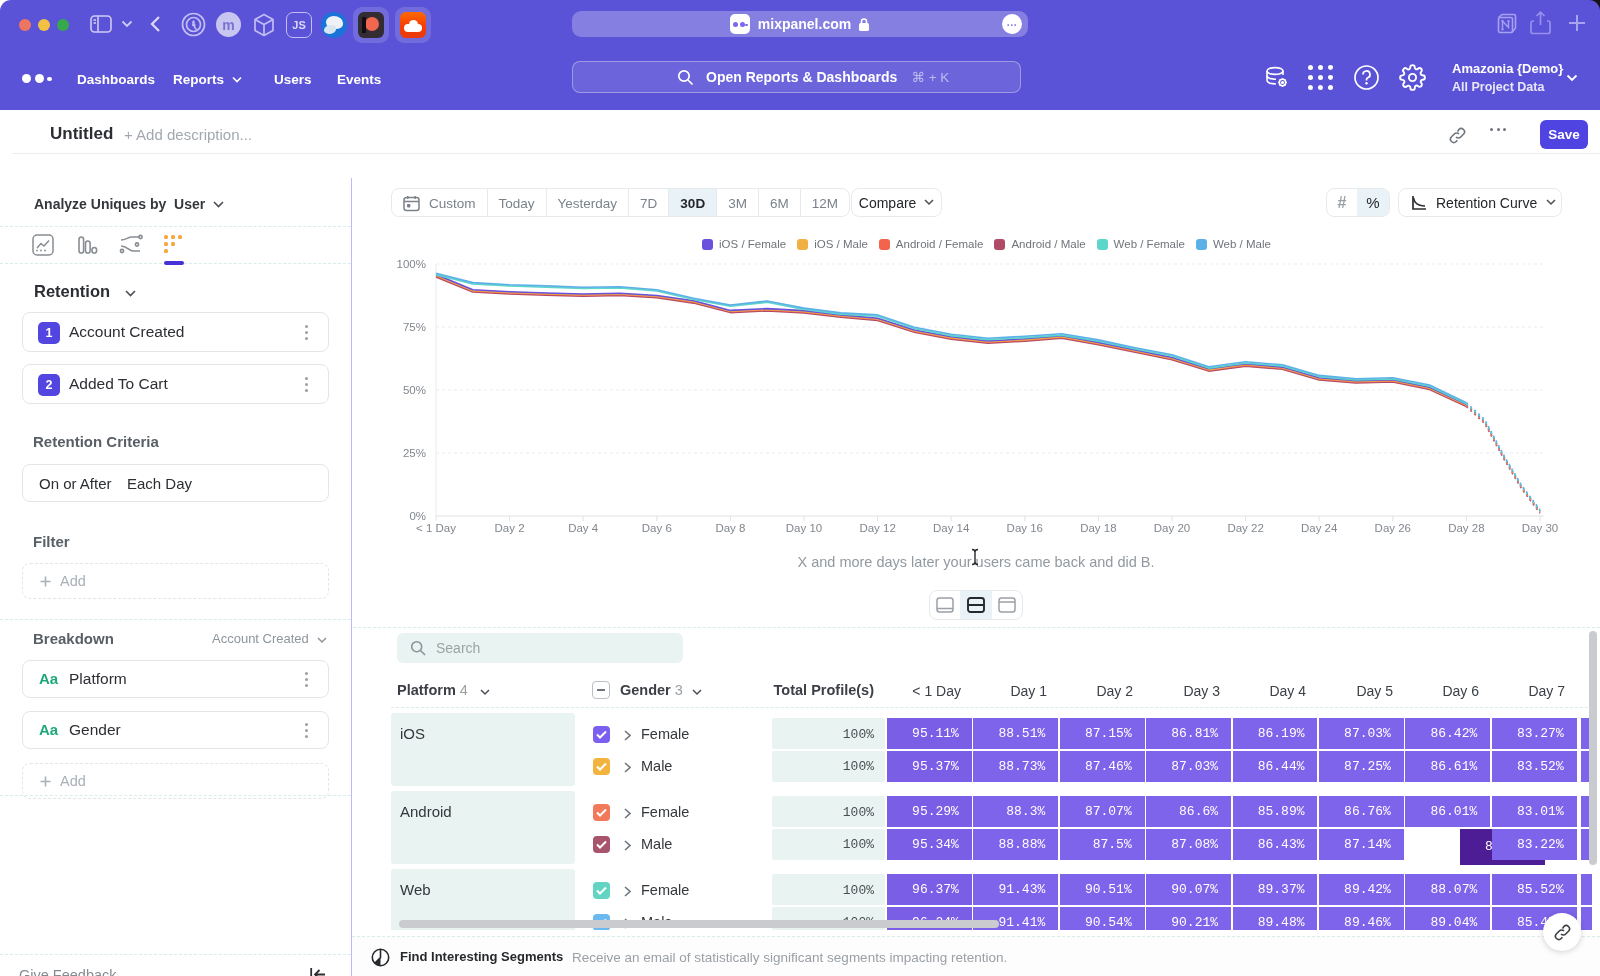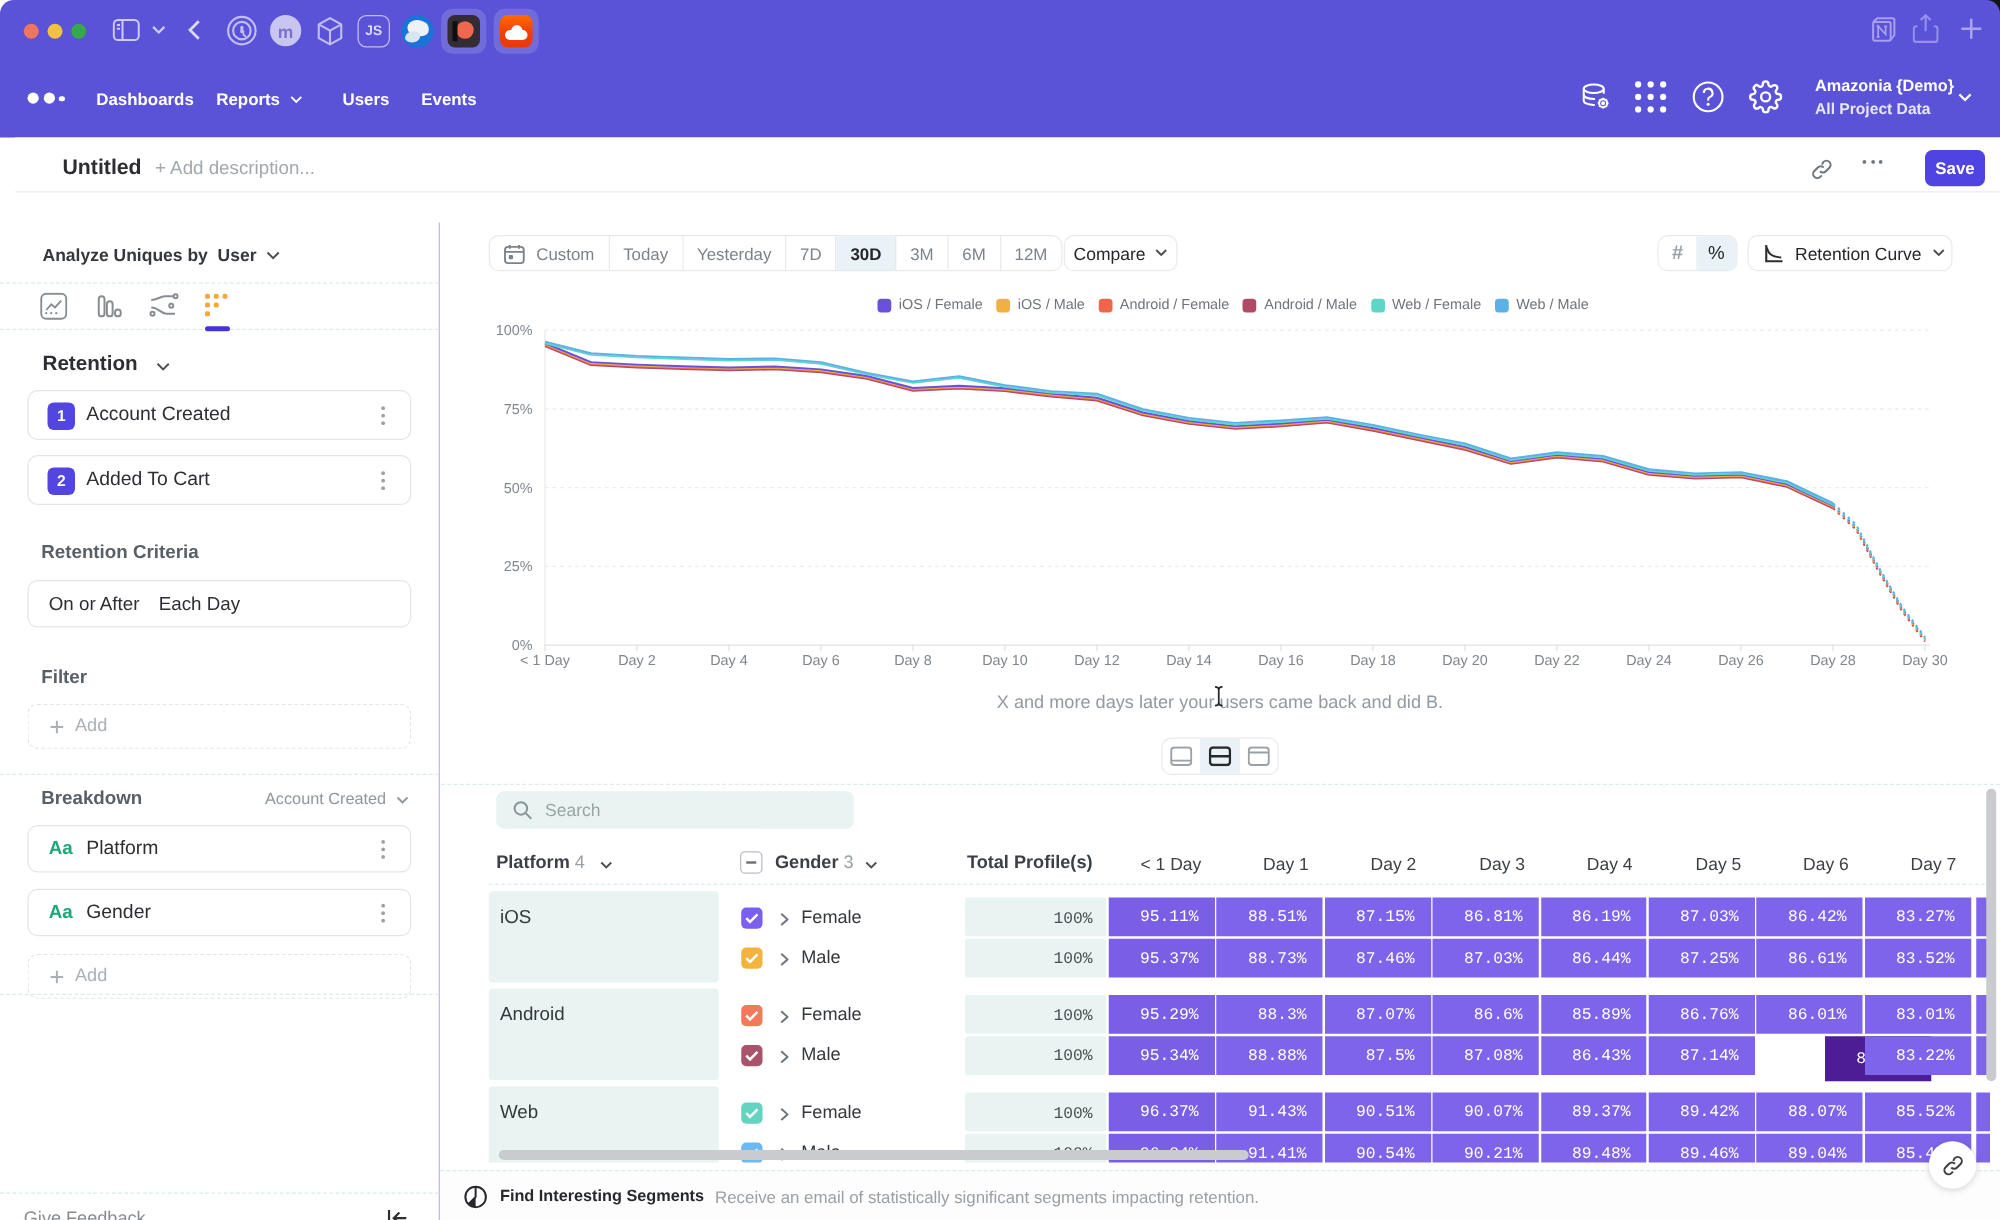--- a/index.html
+++ b/index.html
@@ -77,20 +77,35 @@
   <div class="abs" style="left:353px;top:7px;width:36px;height:36px;border-radius:9px;background:rgba(255,255,255,0.14);"></div>
   <div class="abs" style="left:358px;top:12px;width:26px;height:26px;border-radius:6px;background:#332d33;">
       <div class="abs" style="left:7px;top:5px;width:14px;height:14px;border-radius:50%;background:#f0664f;"></div>
       <div class="abs" style="left:4px;top:5px;width:4px;height:16px;background:#110e11;"></div>
     </div>
   <div class="abs" style="left:395px;top:7px;width:36px;height:36px;border-radius:9px;background:rgba(255,255,255,0.14);"></div>
   <div class="abs" style="left:400px;top:12px;width:26px;height:26px;border-radius:6px;background:linear-gradient(180deg,#ff6a00 0%,#f53d05 55%,#e83a0a 100%);">
       <div class="abs" style="left:4px;top:12px;width:18px;height:8px;background:#fff;border-radius:4px;"></div>
       <div class="abs" style="left:9px;top:8px;width:9px;height:9px;background:#fff;border-radius:50%;"></div>
     </div>
+  <div class="pill">
+    <div style="width:20px;height:20px;border-radius:5px;background:#fff;position:relative;margin-right:8px;">
+        <div class="abs" style="left:3.5px;top:8px;width:5px;height:5px;border-radius:50%;background:#7a68ee;"></div>
+        <div class="abs" style="left:10.5px;top:8px;width:5px;height:5px;border-radius:50%;background:#7a68ee;"></div>
+        <div class="abs" style="left:15.5px;top:9.5px;width:2.6px;height:2.6px;border-radius:50%;background:#7a68ee;"></div>
+      </div>
+    <span>mixpanel.com</span>
+    <svg style="margin-left:7px;" width="12" height="15" viewBox="0 0 12 15" fill="#fff">
+        <rect x="1" y="6" width="10" height="8" rx="1.5"></rect>
+        <path d="M3.5 6 V4.5 a2.5 2.5 0 0 1 5 0 V6" fill="none" stroke="#fff" stroke-width="1.6"></path>
+      </svg>
+    <div class="abs" style="right:6px;top:3px;width:20px;height:20px;border-radius:50%;background:#fff;display:flex;align-items:center;justify-content:center;">
+        <span style="color:#8b84e6;font-size:11px;font-weight:700;letter-spacing:0.5px;position:relative;top:-2.5px;">…</span>
+      </div>
+  </div>
   <svg class="icn" style="left:1494px;top:12px;" width="24" height="24" viewBox="0 0 24 24" fill="none" stroke="#a79ff0" stroke-width="1.6">
       <path d="M4.5 5.5 L8 2.5 H20 a1.5 1.5 0 0 1 1.5 1.5 V16 L18 20.5"></path>
       <rect x="4.5" y="5.5" width="14" height="15" rx="1.5"></rect>
       <path d="M8.5 17.5 V9 l6 6.5 V9 M7.3 9 h2.4 M13.3 9 h2.4 M7.3 17.5 h2.4" stroke-width="1.4"></path>
     </svg>
   <svg class="icn" style="left:1530px;top:11px;" width="21" height="25" viewBox="0 0 21 25" fill="none" stroke="#978fec" stroke-width="1.7">
       <path d="M4 10 H3 a2 2 0 0 0 -2 2 v8.5 a2 2 0 0 0 2 2 h15 a2 2 0 0 0 2-2 V12 a2 2 0 0 0 -2-2 h-1"></path>
       <path d="M10.5 1.5 V14 M6.5 5 L10.5 1.2 L14.5 5"></path>
     </svg>
   <svg class="icn" style="left:1567px;top:13px;" width="20" height="20" viewBox="0 0 20 20" stroke="#aaa3f0" stroke-width="2" fill="none">
@@ -103,20 +118,28 @@
     <div class="abs" style="left:0;top:2px;width:9px;height:9px;border-radius:50%;background:#fff;"></div>
     <div class="abs" style="left:13px;top:2px;width:9px;height:9px;border-radius:50%;background:#fff;"></div>
     <div class="abs" style="left:25px;top:4.5px;width:4.5px;height:4.5px;border-radius:50%;background:#fff;"></div>
   </div>
   <div class="nav" style="left:77px;">Dashboards</div>
   <div class="nav" style="left:173px;">Reports&nbsp;&nbsp;<svg width="10" height="7" viewBox="0 0 10 7" fill="none" stroke="#fff" stroke-width="1.6">
         <path d="M1 1.5 L5 5.5 L9 1.5"></path>
       </svg></div>
   <div class="nav" style="left:274px;">Users</div>
   <div class="nav" style="left:337px;">Events</div>
+  <div id="appsearch">
+    <svg style="margin-left:104px;" width="17" height="17" viewBox="0 0 17 17" fill="none" stroke="#fff" stroke-width="1.7">
+        <circle cx="7" cy="7" r="5.2"></circle>
+        <line x1="11" y1="11" x2="15.5" y2="15.5"></line>
+      </svg>
+    <span style="color:#fff;font-size:14px;font-weight:700;margin-left:12px;">Open Reports &amp; Dashboards</span>
+    <span style="color:rgba(255,255,255,0.55);font-size:13.5px;margin-left:14px;">⌘ + K</span>
+  </div>
   <svg class="abs" style="left:1263px;top:16px;" width="27" height="27" viewBox="0 0 27 27" fill="none" stroke="#fff" stroke-width="1.6">
       <ellipse cx="12" cy="7" rx="8" ry="3.4"></ellipse>
       <path d="M4 7 V16.5 c0 1.9 3.6 3.4 8 3.4 l0.8 0"></path>
       <path d="M20 7 V11"></path>
       <path d="M4 11.8 c0 1.9 3.6 3.4 8 3.4 l1 0"></path>
       <circle cx="19.5" cy="18.5" r="3.2"></circle>
       <circle cx="19.5" cy="18.5" r="0.8" fill="#fff"></circle>
       <path d="M19.5 14.2 v1.2 M19.5 21.6 v1.2 M23.8 18.5 h-1.2 M16.4 18.5 h-1.2 M22.5 15.5 l-0.9 0.9 M17.4 20.6 l-0.9 0.9 M22.5 21.5 l-0.9 -0.9 M17.4 16.4 l-0.9 -0.9"></path>
     </svg>
   <div class="abs" style="left:1308px;top:17px;width:26px;height:26px;">

